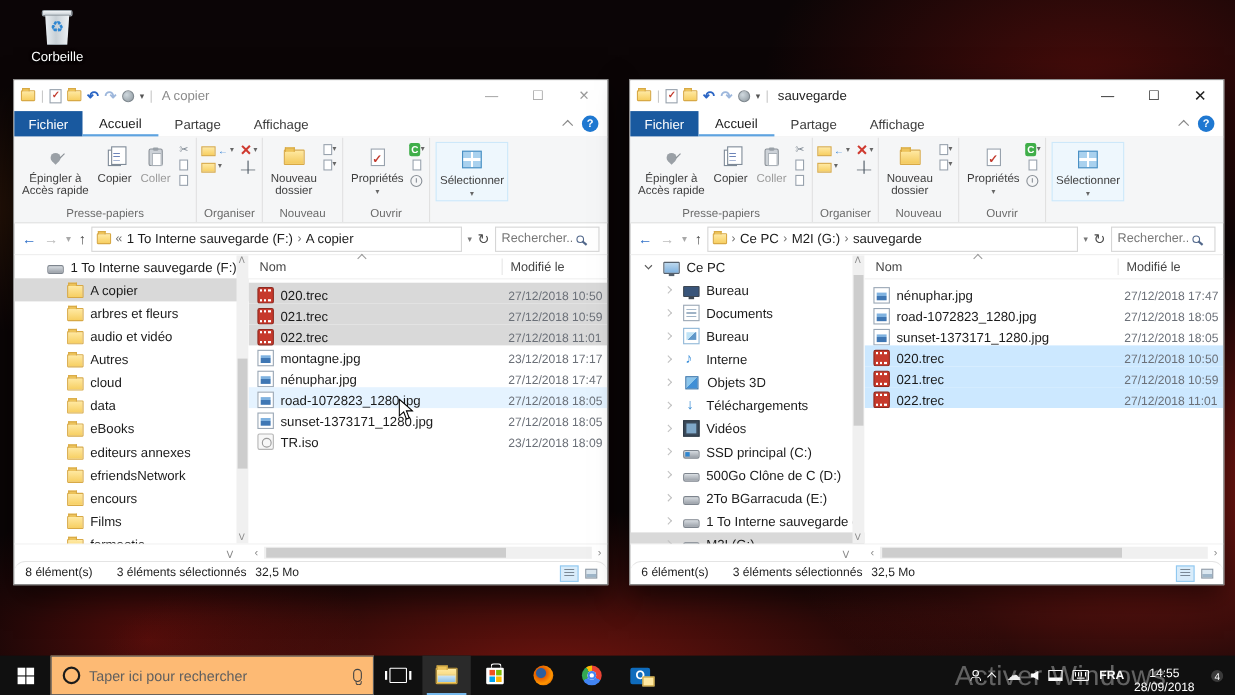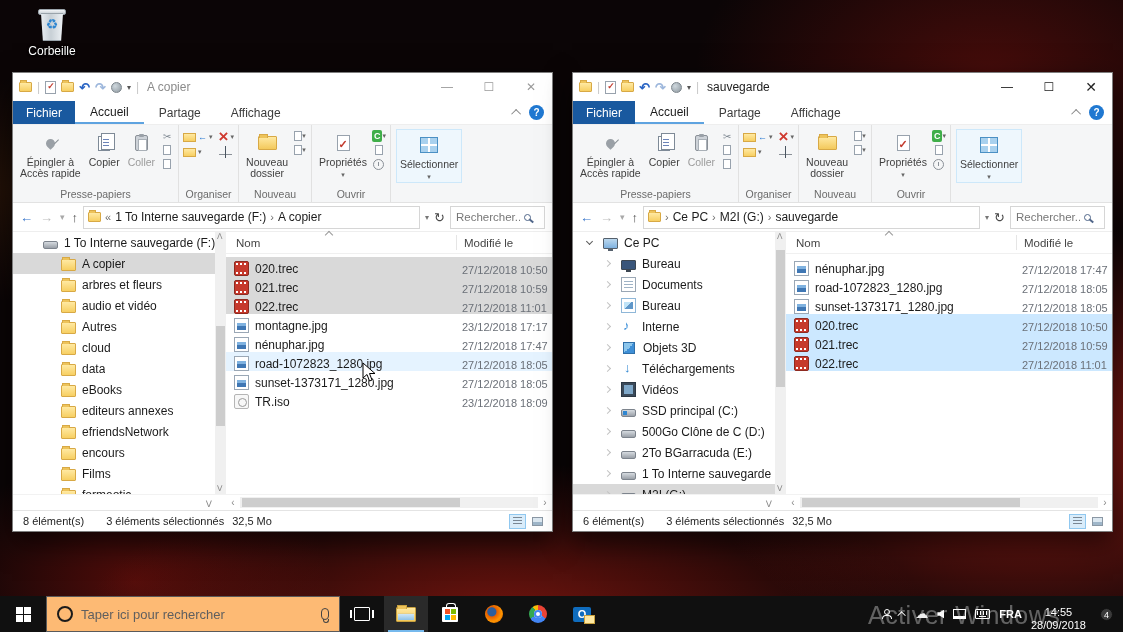--- a/index.html
+++ b/index.html
@@ -169,21 +169,21 @@
   .fi.vid { background:#3b4a5a; border:1px solid #2c3844; }
   .fi.vid::before { content:""; position:absolute; left:2px; right:2px; top:2px; bottom:2px; background:#7fa8c9; }
 
   
   .hscrollrow { height:16px; display:flex; align-items:center; border-top:1px solid #f2f2f2; flex:0 0 auto; }
   .hscrollrow .treefoot { width:213px; position:relative; flex:0 0 auto; }
   .hscrollrow .treefoot .a { position:absolute; right:14px; top:-4px; color:#8a8a8a; font-size:9px; }
   .hs-arrow { width:14px; text-align:center; color:#8a8a8a; font-size:10px; flex:0 0 auto; }
   .hs-track { flex:1; height:11px; background:#f0f0f0; position:relative; }
   .hs-thumb { position:absolute; left:2px; top:1px; height:9px; width:73%; background:#cdcdcd; }
-  .statusbar { height:21px; border-top:1px solid #e4e4e4; display:flex; align-items:center; font-size:11px; color:#1e1e1e; padding:0 6px 0 10px; flex:0 0 auto; }
+  .statusbar { height:21px; border-top:1px solid #e4e4e4; display:flex; align-items:center; font-size:11px; color:#1e1e1e; padding:0 6px 0 10px; flex:0 0 auto;border-radius:10px; }
   .statusbar .selinfo { margin-left:22px; } .statusbar .szinfo { margin-left:8px; }
   .viewbtns { margin-left:auto; display:flex; gap:3px; }
   .vb { width:17px; height:15px; display:flex; align-items:center; justify-content:center; }
   .vb.on { border:1px solid #90c8f0; background:#d9ecfa; }
   .vb .lines { width:9px; height:9px; background:repeating-linear-gradient(#7a8794 0 1px, transparent 1px 3px); }
   .vb .thumbic { width:11px; height:9px; border:1px solid #8a97a4; background:linear-gradient(#dbe7f0 55%,#9fb6c9 55%); }
 
   
   #taskbar { position:absolute; left:0; right:0; bottom:0; height:36px; background:#101010; display:flex; align-items:stretch; z-index:50; }
   .startbtn { width:46px; display:flex; align-items:center; justify-content:center; }

